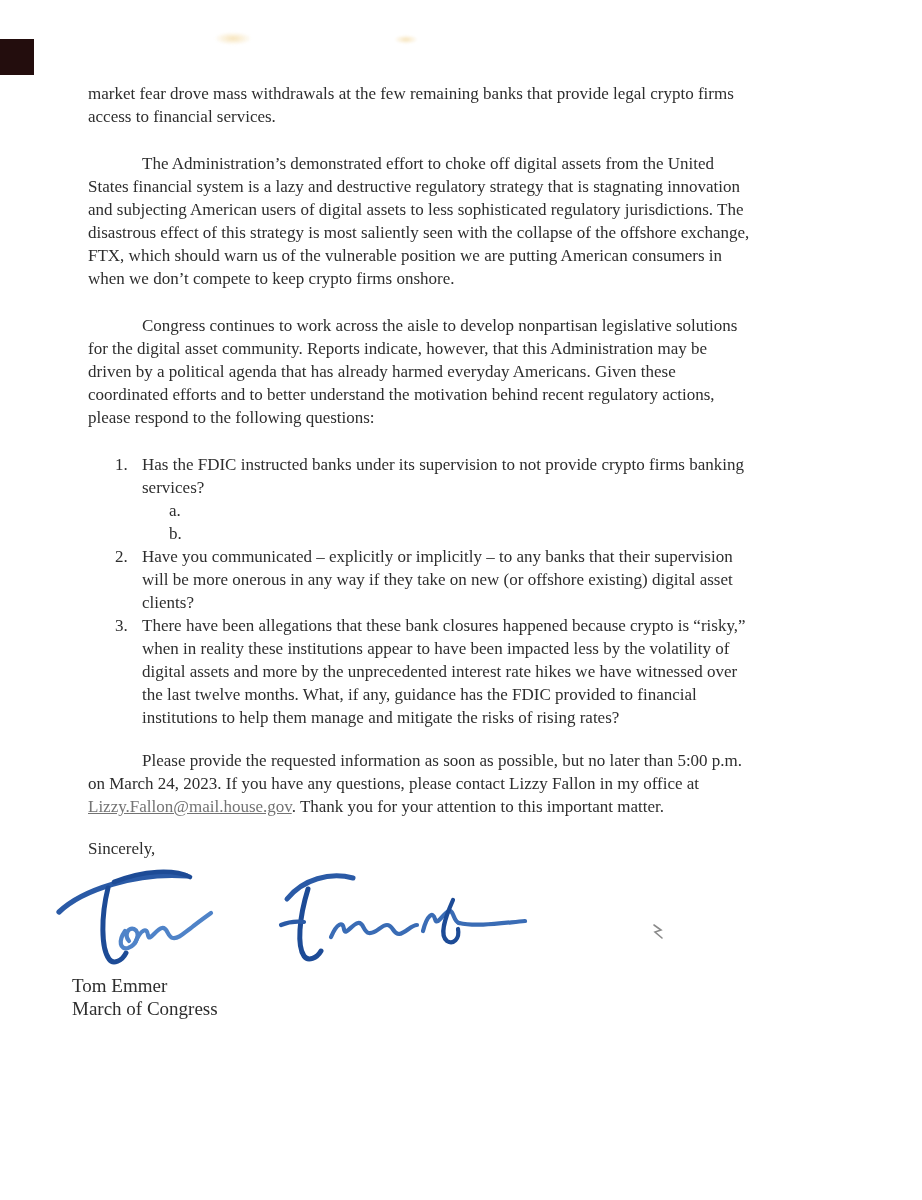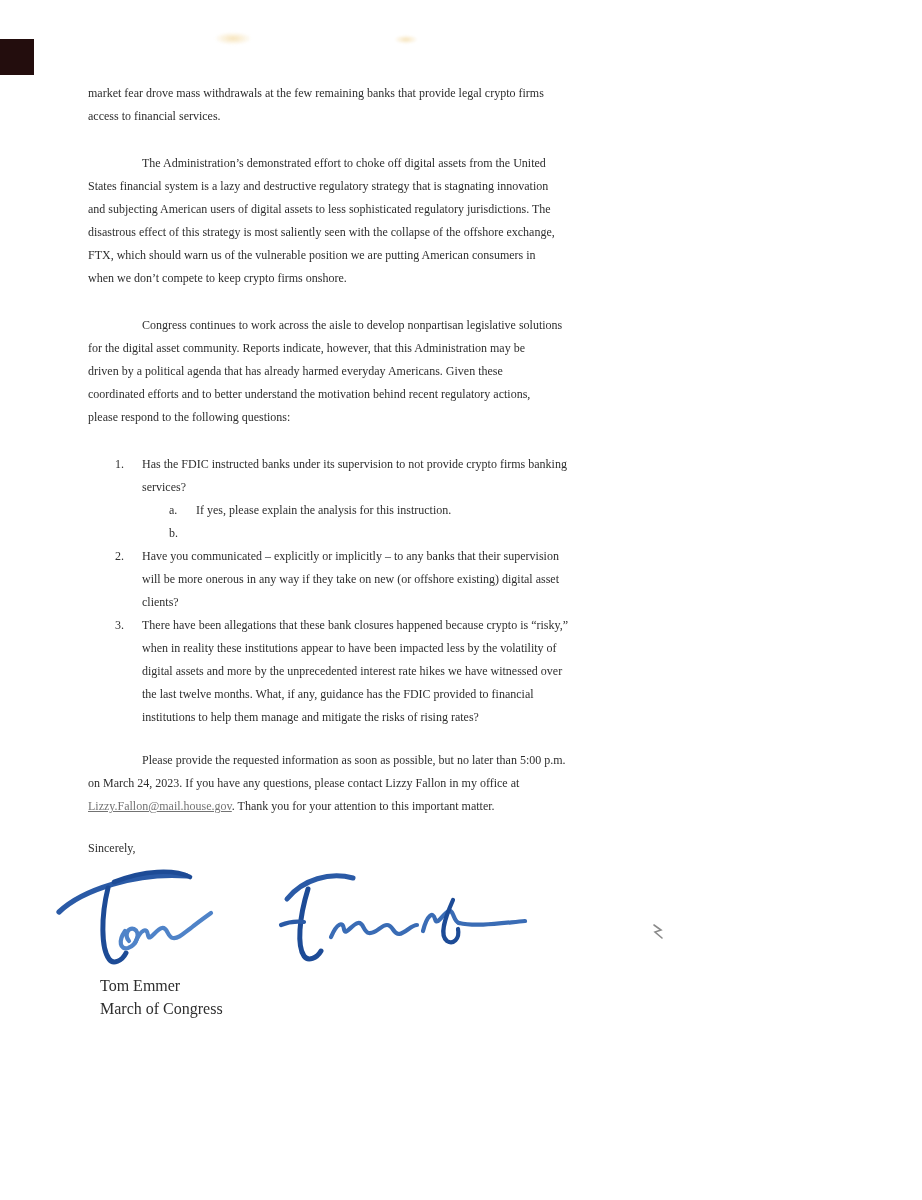--- a/index.html
+++ b/index.html
@@ -15,38 +15,38 @@
   }
   .smudge{
     position:absolute;border-radius:50%;
     background:radial-gradient(ellipse at center, rgba(240,205,130,0.55) 0%, rgba(240,205,130,0.0) 70%);
     filter:blur(1px);
   }
   .smudge.s1{left:214px;top:32px;width:38px;height:13px;}
   .smudge.s2{left:394px;top:35px;width:24px;height:9px;}
   .content{
     position:absolute;left:88px;top:82px;width:760px;
-    font-size:12px;line-height:23px;
+    font-size:17px;line-height:23px;
     text-rendering:optimizeLegibility;
   }
   .para{margin:0 0 24px 0;white-space:pre-line;}
   .para.indent{text-indent:54px;}
   .para.tail{margin-bottom:12px;}
   .qlist{margin:0 0 20px 0;}
   .q-item{display:flex;}
   .q-marker{flex:0 0 27px;margin-left:27px;}
   .q-text{flex:1;white-space:pre-line;}
   .sub-item{display:flex;}
   .sub-marker{flex:0 0 27px;margin-left:81px;}
   .sub-text{flex:1;white-space:pre-line;}
   .email{color:#737373;text-decoration:underline;cursor:pointer;}
   .valediction{margin:19px 0 0 0;}
   .signature-svg{position:absolute;left:56px;top:858px;width:500px;height:120px;}
   .stray-svg{position:absolute;left:650px;top:923px;width:16px;height:18px;}
-  .signer{position:absolute;left:100px;top:974px;font-size:16px;line-height:23px;}
+  .signer{position:absolute;left:72px;top:974px;font-size:19px;line-height:23px;}
 </style>
 </head>
 <body>
 
 <div>
 
   <div class="corner-artifact"></div>
   <div class="smudge s1"></div>
   <div class="smudge s2"></div>
 
@@ -70,21 +70,20 @@
 
     <div class="qlist">
 
       <div class="q-item">
         <span class="q-marker">1.</span>
         <span class="q-text">Has the FDIC instructed banks under its supervision to not provide crypto firms banking
 services?</span>
       </div>
       <div class="sub-item">
         <span class="sub-marker">a.</span>
-        <span class="sub-text">If yes, please explain the analysis for this instruction.</span>
       </div>
       <div class="sub-item">
         <span class="sub-marker">b.</span>
       </div>
 
       <div class="q-item">
         <span class="q-marker">2.</span>
         <span class="q-text">Have you communicated – explicitly or implicitly – to any banks that their supervision
 will be more onerous in any way if they take on new (or offshore existing) digital asset
 clients?</span>

